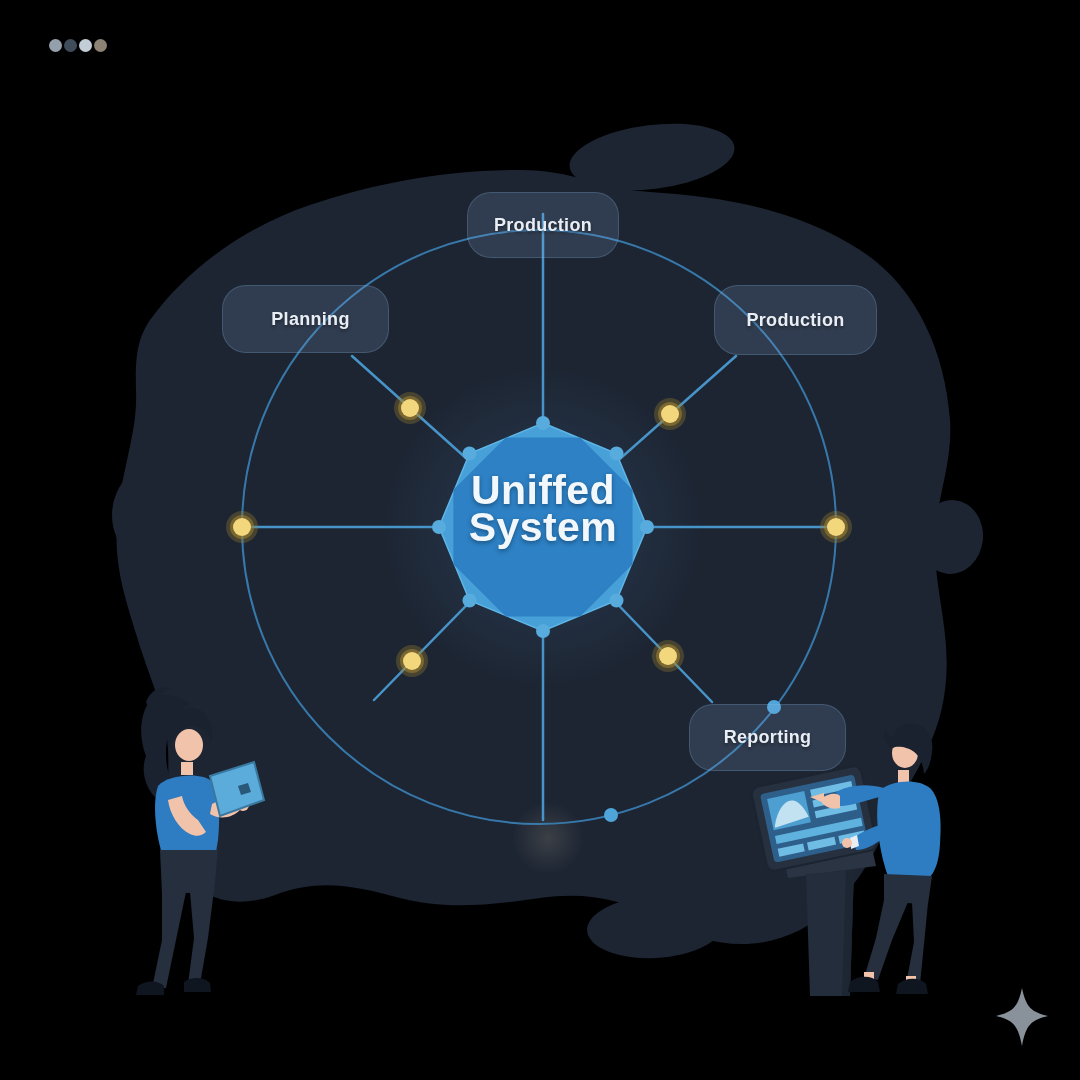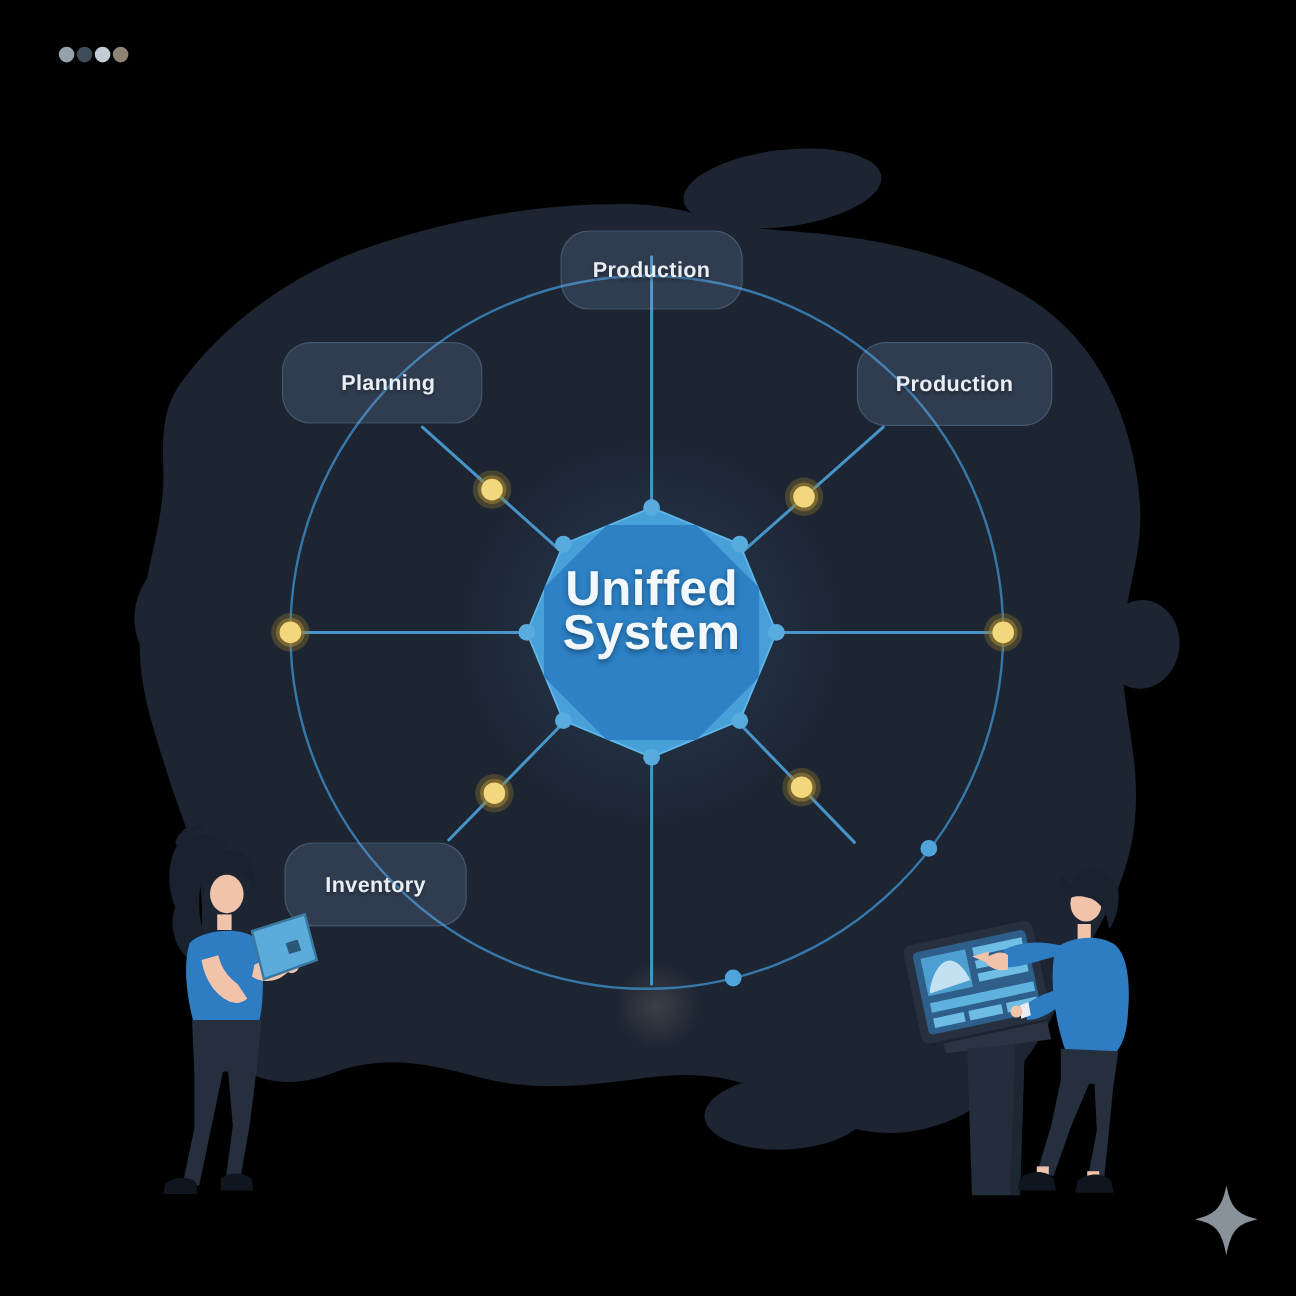--- a/index.html
+++ b/index.html
@@ -13,21 +13,21 @@
   html,body{margin:0;padding:0;background:#000;}
   .stage{position:relative;width:1080px;height:1080px;background:var(--background);
          overflow:hidden;font-family:"Liberation Sans",sans-serif;}
   svg.layer{position:absolute;left:0;top:0;width:1080px;height:1080px;}
   .labels-layer{position:absolute;left:0;top:0;width:1080px;height:1080px;}
   .spoke-label{position:absolute;display:flex;align-items:center;justify-content:center;
     background:var(--label-bg);border:1px solid var(--label-border);border-radius:24px;
     color:var(--label-text);font-size:18px;font-weight:700;letter-spacing:.3px;
     text-shadow:0 2px 3px rgba(0,0,0,.35);}
   .pos-top{left:467px;top:192px;width:150px;height:64px;}
-  .pos-top-left{left:235px;top:285px;width:155px;height:66px;padding-left:10px;}
+  .pos-top-left{left:222px;top:285px;width:155px;height:66px;padding-left:10px;}
   .pos-top-right{left:714px;top:285px;width:161px;height:68px;}
   .pos-bottom-left{left:237px;top:702px;width:150px;height:68px;}
   .pos-bottom-right{left:689px;top:704px;width:155px;height:65px;}
   .pos-bottom{left:465px;top:788px;width:153px;height:65px;}
   .hub-title{position:absolute;left:443px;top:472px;width:200px;text-align:center;
     color:var(--hub-text);font-size:41px;font-weight:700;line-height:37px;
     letter-spacing:.4px;text-shadow:0 2px 4px rgba(10,40,70,.5);}
   .hub-title span{display:block;}
   .corner-dots{position:absolute;left:49px;top:39px;display:flex;gap:2px;}
   .corner-dots span{width:13px;height:13px;border-radius:50%;}
@@ -147,21 +147,21 @@
         <circle class="hub-vertex" cx="439" cy="527" r="7"></circle>
           <circle class="hub-vertex" cx="469.5" cy="453.5" r="7"></circle>
       </g>
     </g>
   </svg>
 
   <div class="labels-layer">
     <div class="spoke-label pos-top">Production</div>
     <div class="spoke-label pos-top-left">Planning</div>
     <div class="spoke-label pos-top-right">Production</div>
-    <div class="spoke-label pos-bottom-left">Inventory</div>
+    <div class="spoke-label pos-bottom-right">Reporting</div>
     <div class="hub-title">
       <span>Uniffed</span>
       <span>System</span>
     </div>
   </div>
 
   <svg class="layer" viewBox="0 0 1080 1080" style="pointer-events:none" aria-hidden="true">
 
     <g>
       <path class="hair" d="M151,700 C140,712 138,736 146,756 C140,772 146,790 158,800 C168,806 178,806 186,802 C172,788 166,772 166,754 C166,730 174,712 190,704 C178,694 160,692 151,700 Z"></path>

